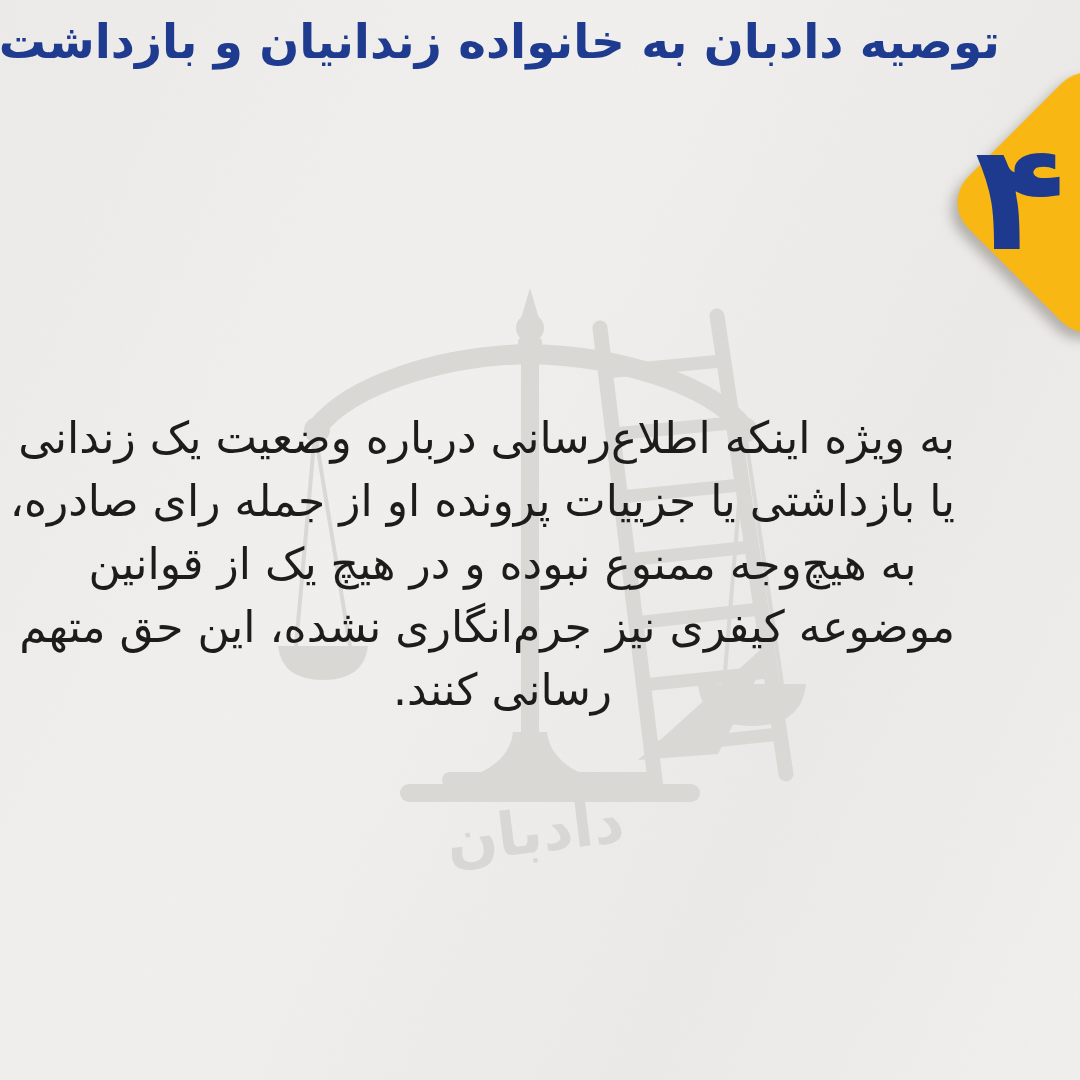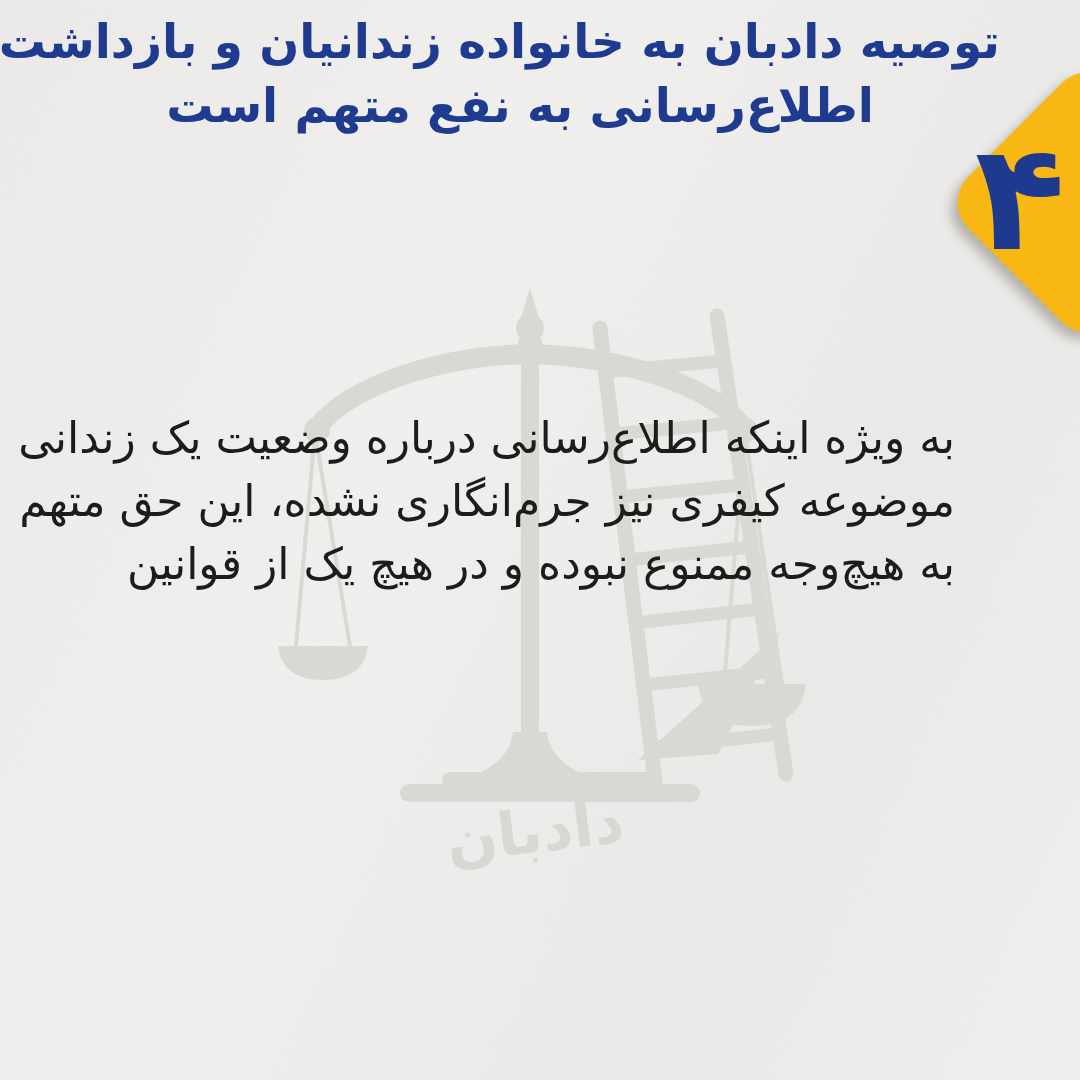--- a/index.html
+++ b/index.html
@@ -46,21 +46,21 @@
   .badge-number{
     position:absolute;left:955px;top:112px;width:130px;height:172px;
     display:flex;align-items:center;justify-content:center;
     font-size:148px;font-weight:bold;line-height:1;
     color:var(--numeral-blue,#1e3a8e);
   }
 
   
   .body-text{
     position:absolute;top:406px;right:125px;left:50px;
-    direction:rtl;text-align:right;
+    direction:rtl;text-align:center;
     color:var(--body-text,#1d1c1a);
     font-size:44px;line-height:63px;
   }
   .bline{white-space:nowrap;}
 </style>
 </head>
 <body>
 
 <div class="canvas">
 
@@ -104,27 +104,28 @@
     <rect x="298" y="58" width="24" height="10" rx="4"></rect>
 
     <path d="M293 452 C290 478 268 492 240 500 L380 500 C352 492 330 478 327 452 Z"></path>
     <rect x="222" y="492" width="216" height="16" rx="8"></rect>
     <rect x="180" y="504" width="300" height="18" rx="9"></rect>
   </svg>
   <div class="wordmark">دادبان</div>
 
   <div class="header">
     <div class="hline">توصیه دادبان به خانواده زندانیان و بازداشت‌شدگان:</div>
-    <div class="hline">اطلاع‌رسانی به نفع متهم است</div>
   </div>
 
   <div class="badge-wrap">
     <div class="badge"></div>
   </div>
   <div class="badge-number">۴</div>
 
   <div class="body-text">
     <div class="bline">به ویژه اینکه اطلاع‌رسانی درباره وضعیت یک زندانی</div>
+    <div class="bline">یا بازداشتی یا جزییات پرونده او از جمله رای صادره،</div>
+    <div class="bline">به هیچ‌وجه ممنوع نبوده و در هیچ یک از قوانین</div>
     <div class="bline">موضوعه کیفری نیز جرم‌انگاری نشده، این حق متهم</div>
-    <div class="bline">به هیچ‌وجه ممنوع نبوده و در هیچ یک از قوانین</div>
+    <div class="bline">رسانی کنند.</div>
   </div>
 
 </div>
 
 </body></html>

